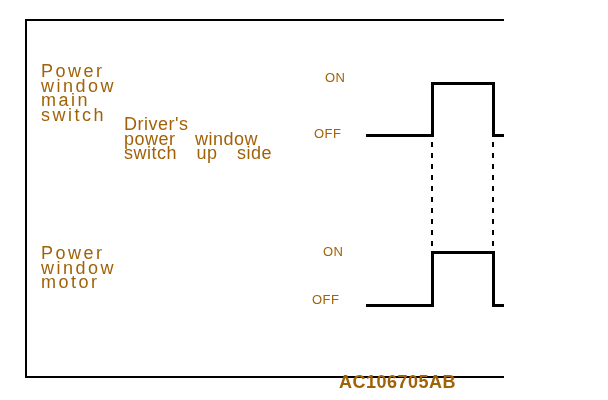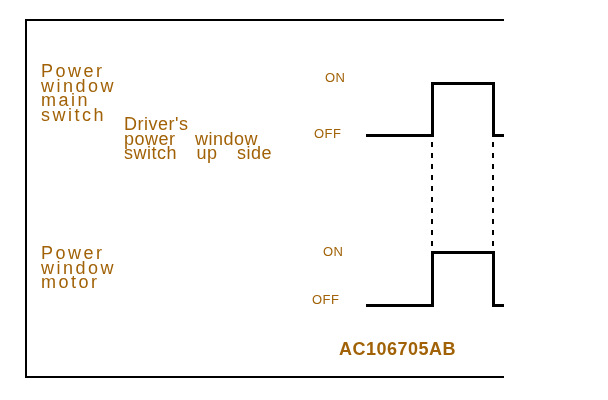--- a/index.html
+++ b/index.html
@@ -40,21 +40,21 @@
   }
   .onoff {
     position: absolute;
     font-size: 13px;
     line-height: 18px;
     letter-spacing: 0.5px;
     white-space: nowrap;
   }
   .code {
     position: absolute;
-    top: 340px;
+    top: 373px;
     right: 48px;
     font-size: 18px;
     line-height: 18px;
     font-weight: bold;
     letter-spacing: 0.5px;
     white-space: nowrap;
   }
   .wave-layer {
     position: absolute;
     left: 0;

